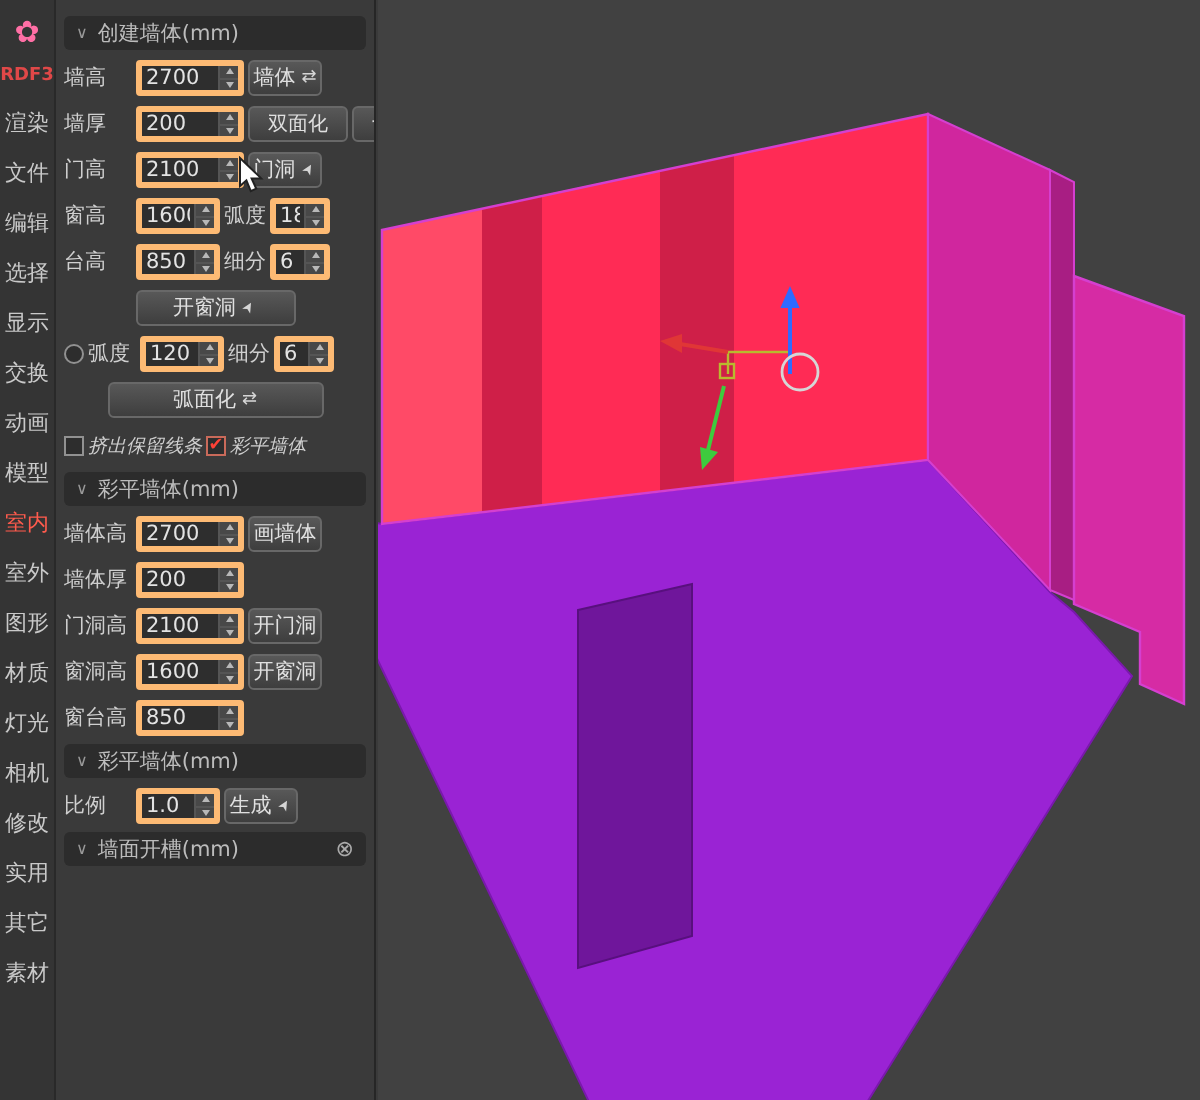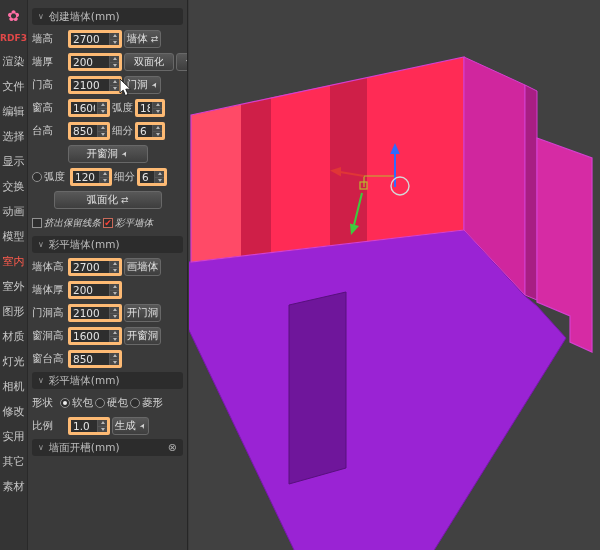--- a/index.html
+++ b/index.html
@@ -347,29 +347,20 @@
             </span>
           </span>
       </span>
     </div>
 
     <div class="sec-header">
       <span class="chev">∨</span>
       <span>彩平墙体(mm)</span>
     </div>
 
-    <div class="row">
-      <span class="lbl" style="width:26px">形状</span>
-      <span class="radio on"></span>
-      <span class="lbl">软包</span>
-      <span class="radio"></span>
-      <span class="lbl">硬包</span>
-      <span class="radio"></span>
-      <span class="lbl">菱形</span>
-    </div>
 
 
     <div class="row">
       <span class="lbl w1">比例</span>
       <span class="field sm">
         <input value="1.0" style="">
         <span class="spin">
             <span class="sp">
               <i class="tri-up"></i>
             </span>

